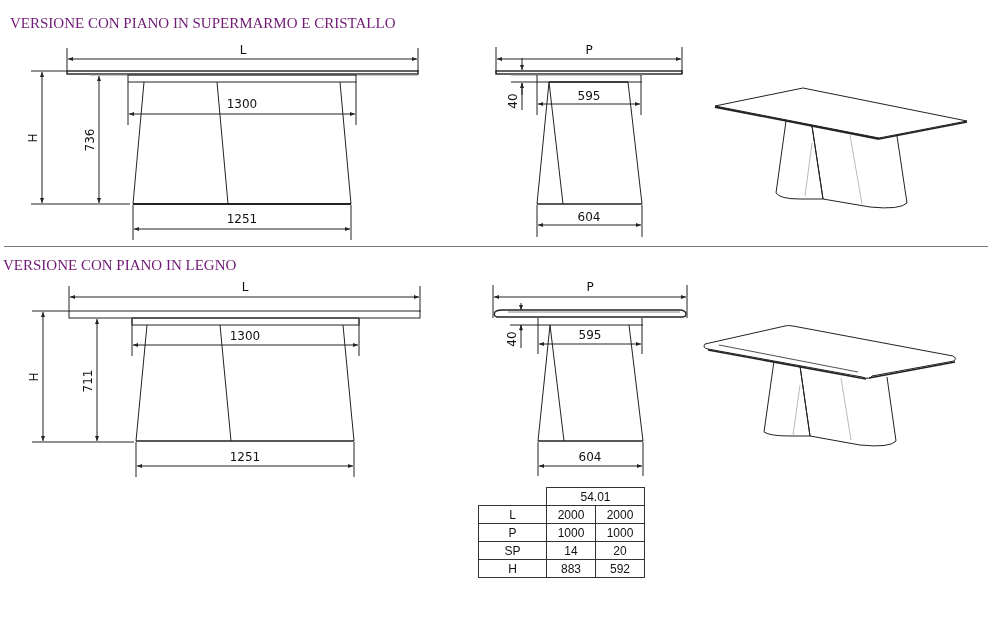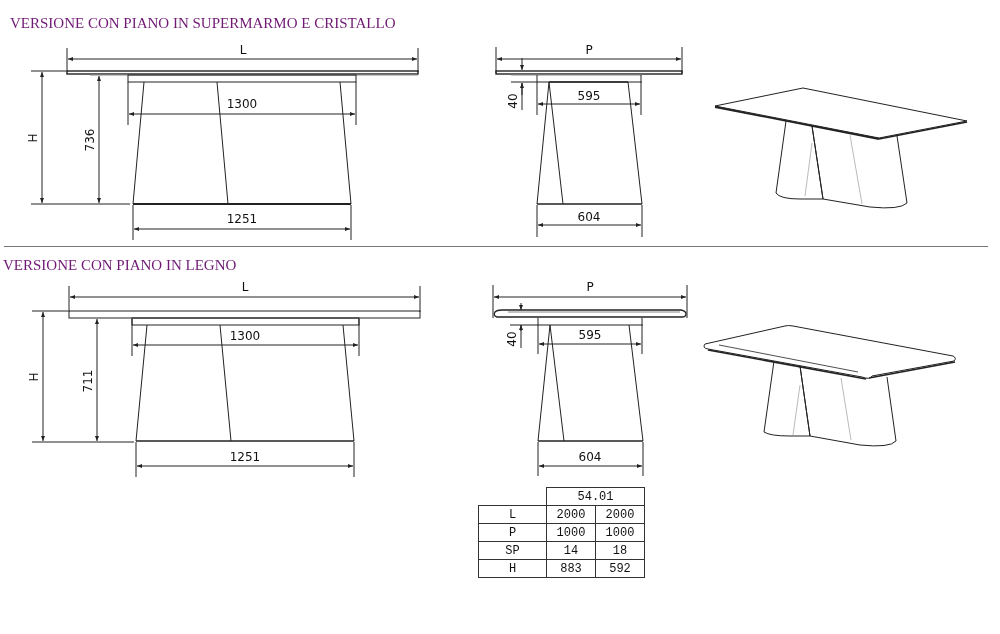--- a/index.html
+++ b/index.html
@@ -5,21 +5,21 @@
     html, body { margin: 0; padding: 0; background: #ffffff; }
     body { width: 1000px; height: 634px; position: relative; overflow: hidden;
            font-family: "DejaVu Sans", sans-serif; color: #111; }
     .section-title { position: absolute; font-size: 15px; letter-spacing: 0px; color: #701a75;
                      font-family: Liberation Serif, serif; }
     svg.drawing { position: absolute; left: 0; top: 0; }
     svg text { font-family: "DejaVu Sans", sans-serif; font-size: 12px; fill: #111; }
     .divider { position: absolute; left: 4px; top: 246px; width: 984px; height: 0;
                border-top: 1.5px solid #777; }
     table.spec { position: absolute; left: 478px; top: 487px; border-collapse: collapse;
-                 font-family: Liberation Mono, monospace; font-size: 12px; padding-left: 6px; }
+                 font-family: Liberation Sans, sans-serif; font-size: 12px; padding-left: 6px; }
     table.spec td { border: 1px solid #333; text-align: center; padding: 0; height: 17px; }
     table.spec td.blank { border: none; }
     table.spec td.hdr2 { height: 52px; line-height: 19px; }
     table.spec td.c0 { width: 67px; }
     table.spec td.c1 { width: 48px; }
     table.spec td.c2 { width: 48px; }
   </style>
 </head>
 <body>
 
@@ -201,21 +201,21 @@
     <td class="c2">2000</td>
   </tr>
   <tr>
     <td class="c0">P</td>
     <td class="c1">1000</td>
     <td class="c2">1000</td>
   </tr>
   <tr>
     <td class="c0">SP</td>
     <td class="c1">14</td>
-    <td class="c2">18</td>
+    <td class="c2">20</td>
   </tr>
   <tr>
     <td class="c0">H</td>
     <td class="c1">883</td>
     <td class="c2">592</td>
   </tr>
 </tbody>
   </table>
 
 </body></html>

